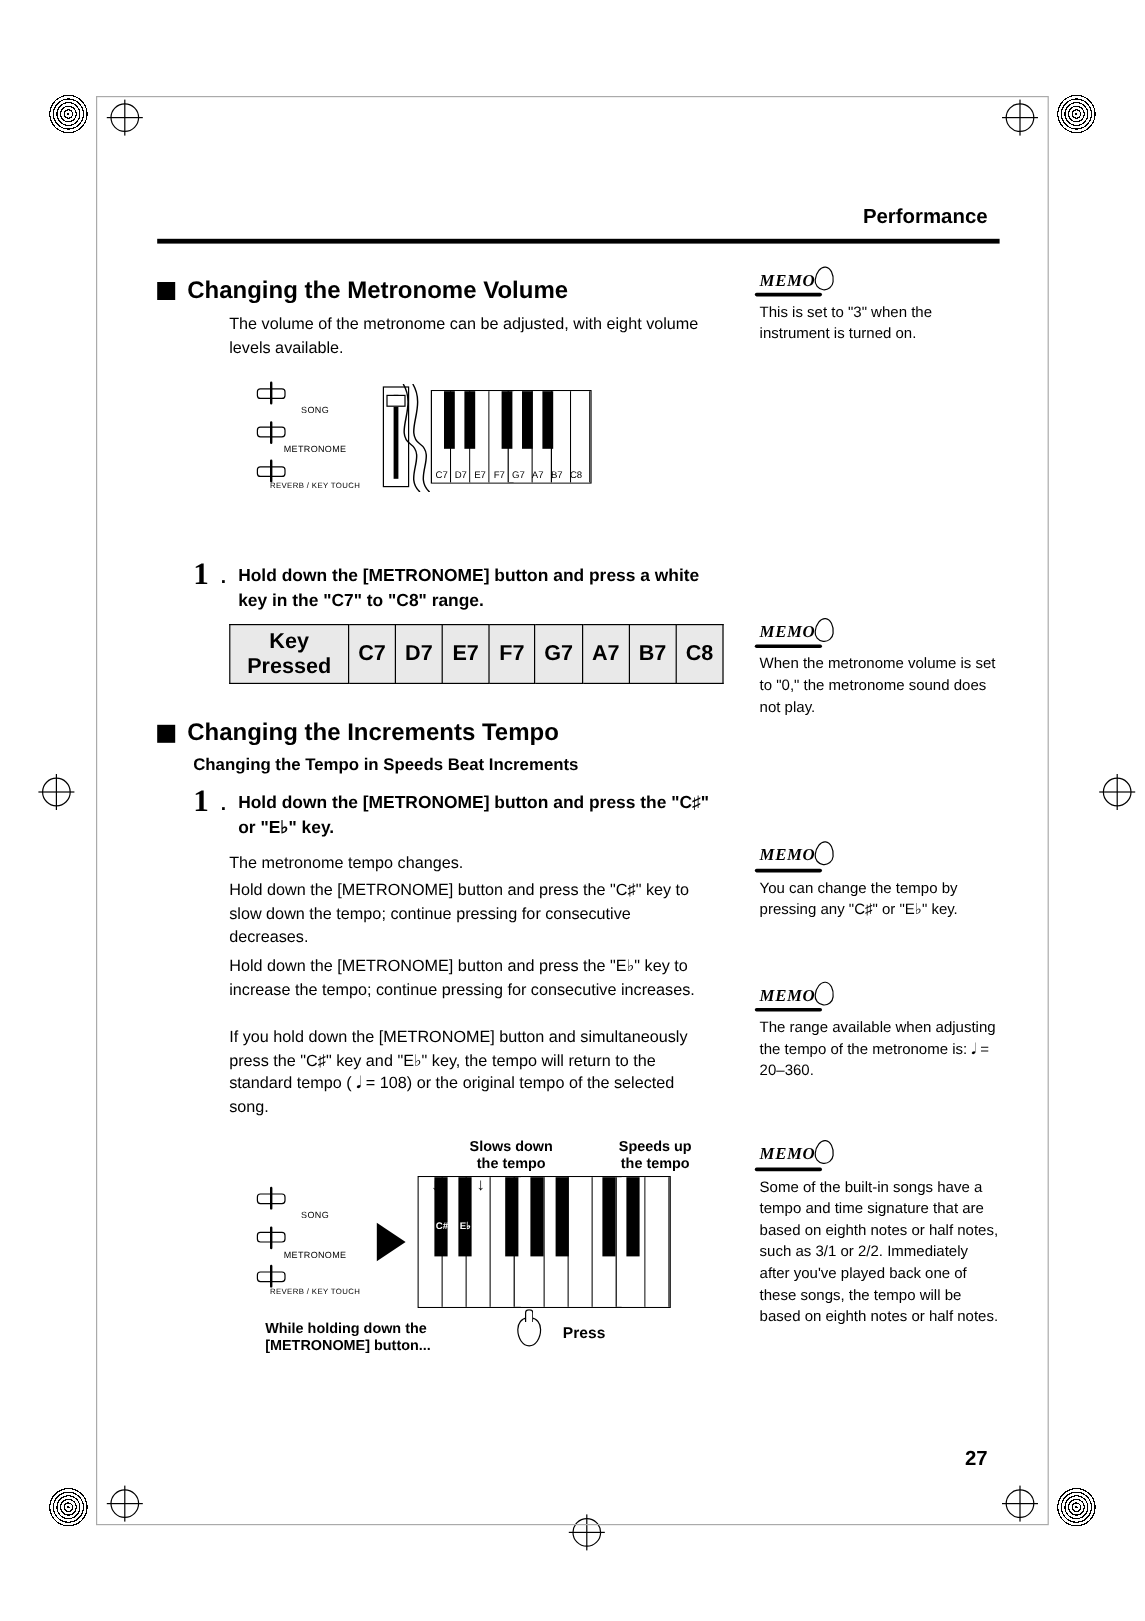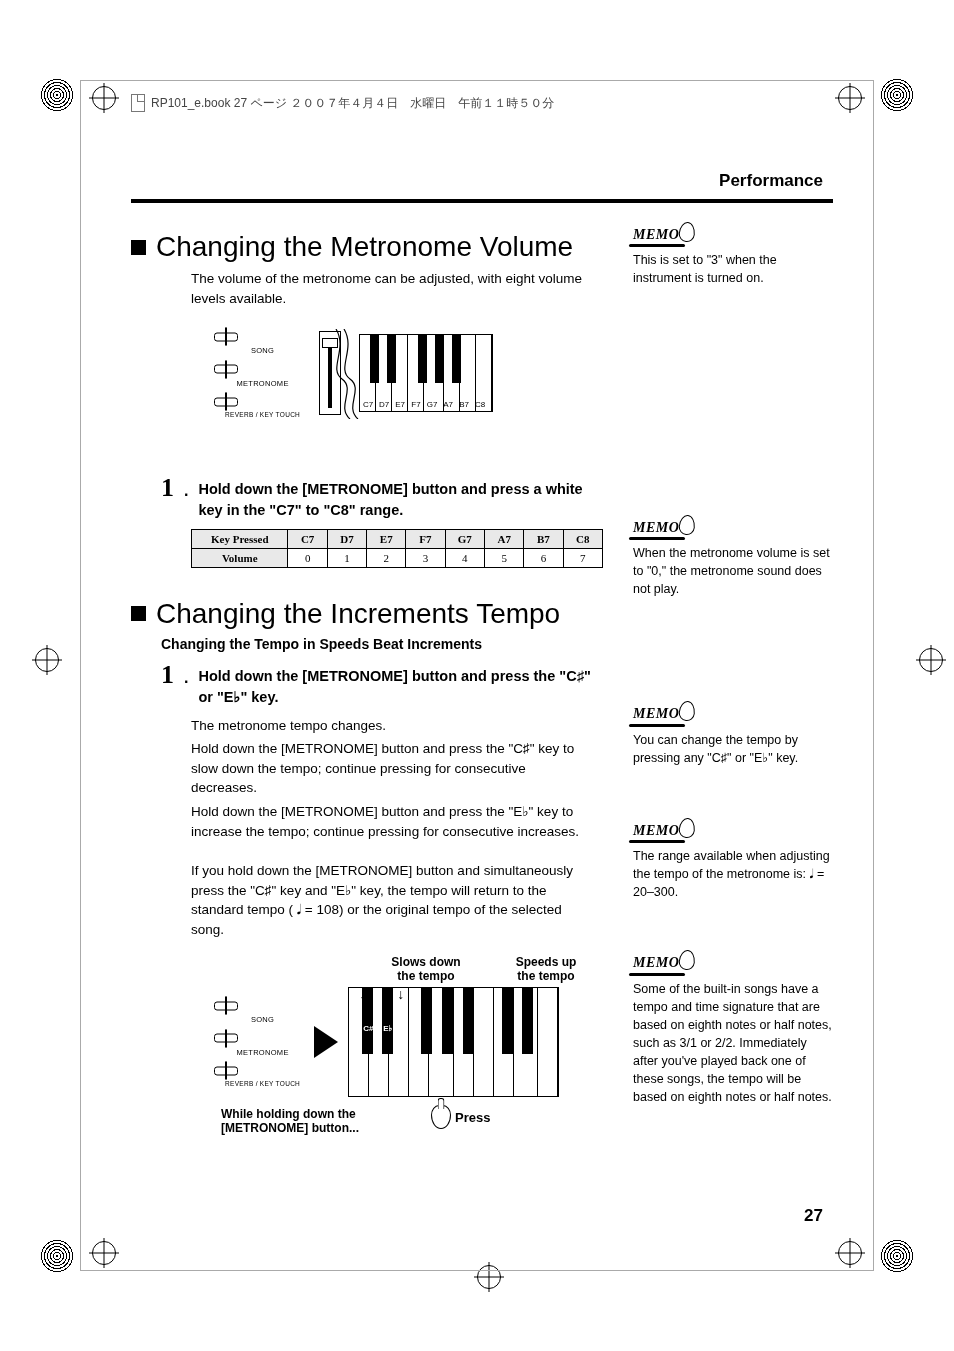--- a/index.html
+++ b/index.html
@@ -101,21 +101,21 @@
     display: flex;
     align-items: center;
     gap: 10px;
     margin-top: 6px;
     margin-bottom: 6px;
   }
   .h-square {
     width: 15px; height: 15px; background:#000; flex:0 0 15px;
   }
   .h-title {
-    font-size: 28px; font-weight: normal; text-align: right;
+    font-size: 20px; font-weight: bold; text-align: right;
   }
 
   .body-text {
     font-size: 13.5px;
     line-height: 1.45;
     margin-left: 60px;
   }
   .body-text.narrow { margin-right: 10px; }
 
   .figure-box {
@@ -186,21 +186,21 @@
     font-family: Georgia, "Times New Roman", serif;
     font-weight: bold;
     font-size: 26px;
     line-height: 1;
   }
   .step-dot { font-size:16px; font-weight:bold; line-height:32px; }
   .step-text { font-size:14.5px; font-weight:bold; line-height:1.45; padding-top:4px; }
 
   
   table.vol {
-    border-collapse: collapse; margin: 8px 0 30px 60px; font-size: 11px; font-family: Liberation Serif, serif;
+    border-collapse: collapse; margin: 8px 0 30px 60px; font-size: 18px;
   }
   table.vol th, table.vol td {
     border:1px solid #000; padding:3px 0; text-align:center;
   }
   table.vol th { background:#e9e9e9; font-weight:bold; }
   table.vol .rowh { background:#e9e9e9; font-weight:bold; width:110px; }
   table.vol td, table.vol th.col { width:45px; }
 
   .memo {
     display:inline-block; position:relative;
@@ -231,21 +231,21 @@
   .fig2 {
     margin: 16px 0 0 90px;
     position: relative;
   }
   .fig2 .top-labels {
     display:flex; gap: 40px; font-size:12px; font-weight:bold; text-align:center;
     margin-left: 165px; margin-bottom: 4px;
   }
   .fig2 .row { display:flex; align-items:center; }
   .fig2 .underlabel { font-size:12px; font-weight:bold; margin-top:10px; }
-  .fig2 .press-row { display:flex; align-items:center; gap:4px; margin-top:8px; margin-left:150px; }
+  .fig2 .press-row { display:flex; align-items:center; gap:18px; margin-top:8px; margin-left:150px; }
   .hand {
     width:20px; height:24px; border:1.5px solid #000; border-radius: 8px 8px 10px 10px / 10px 10px 14px 14px;
     position:relative; display:inline-block;
   }
   .hand::before{
     content:""; position:absolute; top:-8px; left:50%; transform:translateX(-50%);
     width:5px; height:10px; border:1.5px solid #000; border-bottom:none; border-radius:3px 3px 0 0; background:#fff;
   }
 
   .kbd2 .lab {
@@ -292,24 +292,20 @@
   </div>
 <div class="mid-crosshair-right">
     <div class="crosshair"></div>
   </div>
 <div class="bot-center-crosshair">
     <div class="crosshair"></div>
   </div>
 
 <div class="sheet">
 
-  <div class="runhead">
-    <span class="ficon"></span>
-    <span>RP101_e.book  27 ページ  ２００７年４月４日　水曜日　午前１１時５０分</span>
-  </div>
 
   <div class="content">
     <div class="section-header-row">Performance</div>
     <hr class="rule">
 
     <div class="two-col">
 
       <div class="main-col">
 
         
@@ -376,31 +372,20 @@
             <th class="rowh">Key Pressed</th>
             <th class="col">C7</th>
             <th class="col">D7</th>
             <th class="col">E7</th>
             <th class="col">F7</th>
             <th class="col">G7</th>
             <th class="col">A7</th>
             <th class="col">B7</th>
             <th class="col">C8</th>
           </tr>
-          <tr>
-            <th class="rowh">Volume</th>
-            <td>0</td>
-            <td>1</td>
-            <td>2</td>
-            <td>3</td>
-            <td>4</td>
-            <td>5</td>
-            <td>6</td>
-            <td>7</td>
-          </tr>
         </tbody>
           </table>
 
         
         <div class="h-block">
           <span class="h-square"></span>
           <span class="h-title">Changing the Increments Tempo</span>
         </div>
         <p class="subhead">Changing the Tempo in Speeds Beat Increments</p>
 
@@ -486,21 +471,21 @@
           <span class="memo">MEMO</span>
           <div class="memo-text">
             <span>You can change the tempo by pressing any "C</span><span class="sharp">♯</span><span>" or "E</span><span class="flat">♭</span><span>" key.</span>
           </div>
         </div>
 
         <div class="spacer3"></div>
 
         <div class="memo-block">
           <span class="memo">MEMO</span>
-          <div class="memo-text">The range available when adjusting the tempo of the metronome is: 𝅘𝅥 = 20–300.</div>
+          <div class="memo-text">The range available when adjusting the tempo of the metronome is: 𝅘𝅥 = 20–360.</div>
         </div>
 
         <div class="spacer4"></div>
 
         <div class="memo-block">
           <span class="memo">MEMO</span>
           <div class="memo-text">Some of the built-in songs have a tempo and time signature that are based on eighth notes or half notes, such as 3/1 or 2/2. Immediately after you've played back one of these songs, the tempo will be based on eighth notes or half notes.</div>
         </div>
       </div>
     </div>

